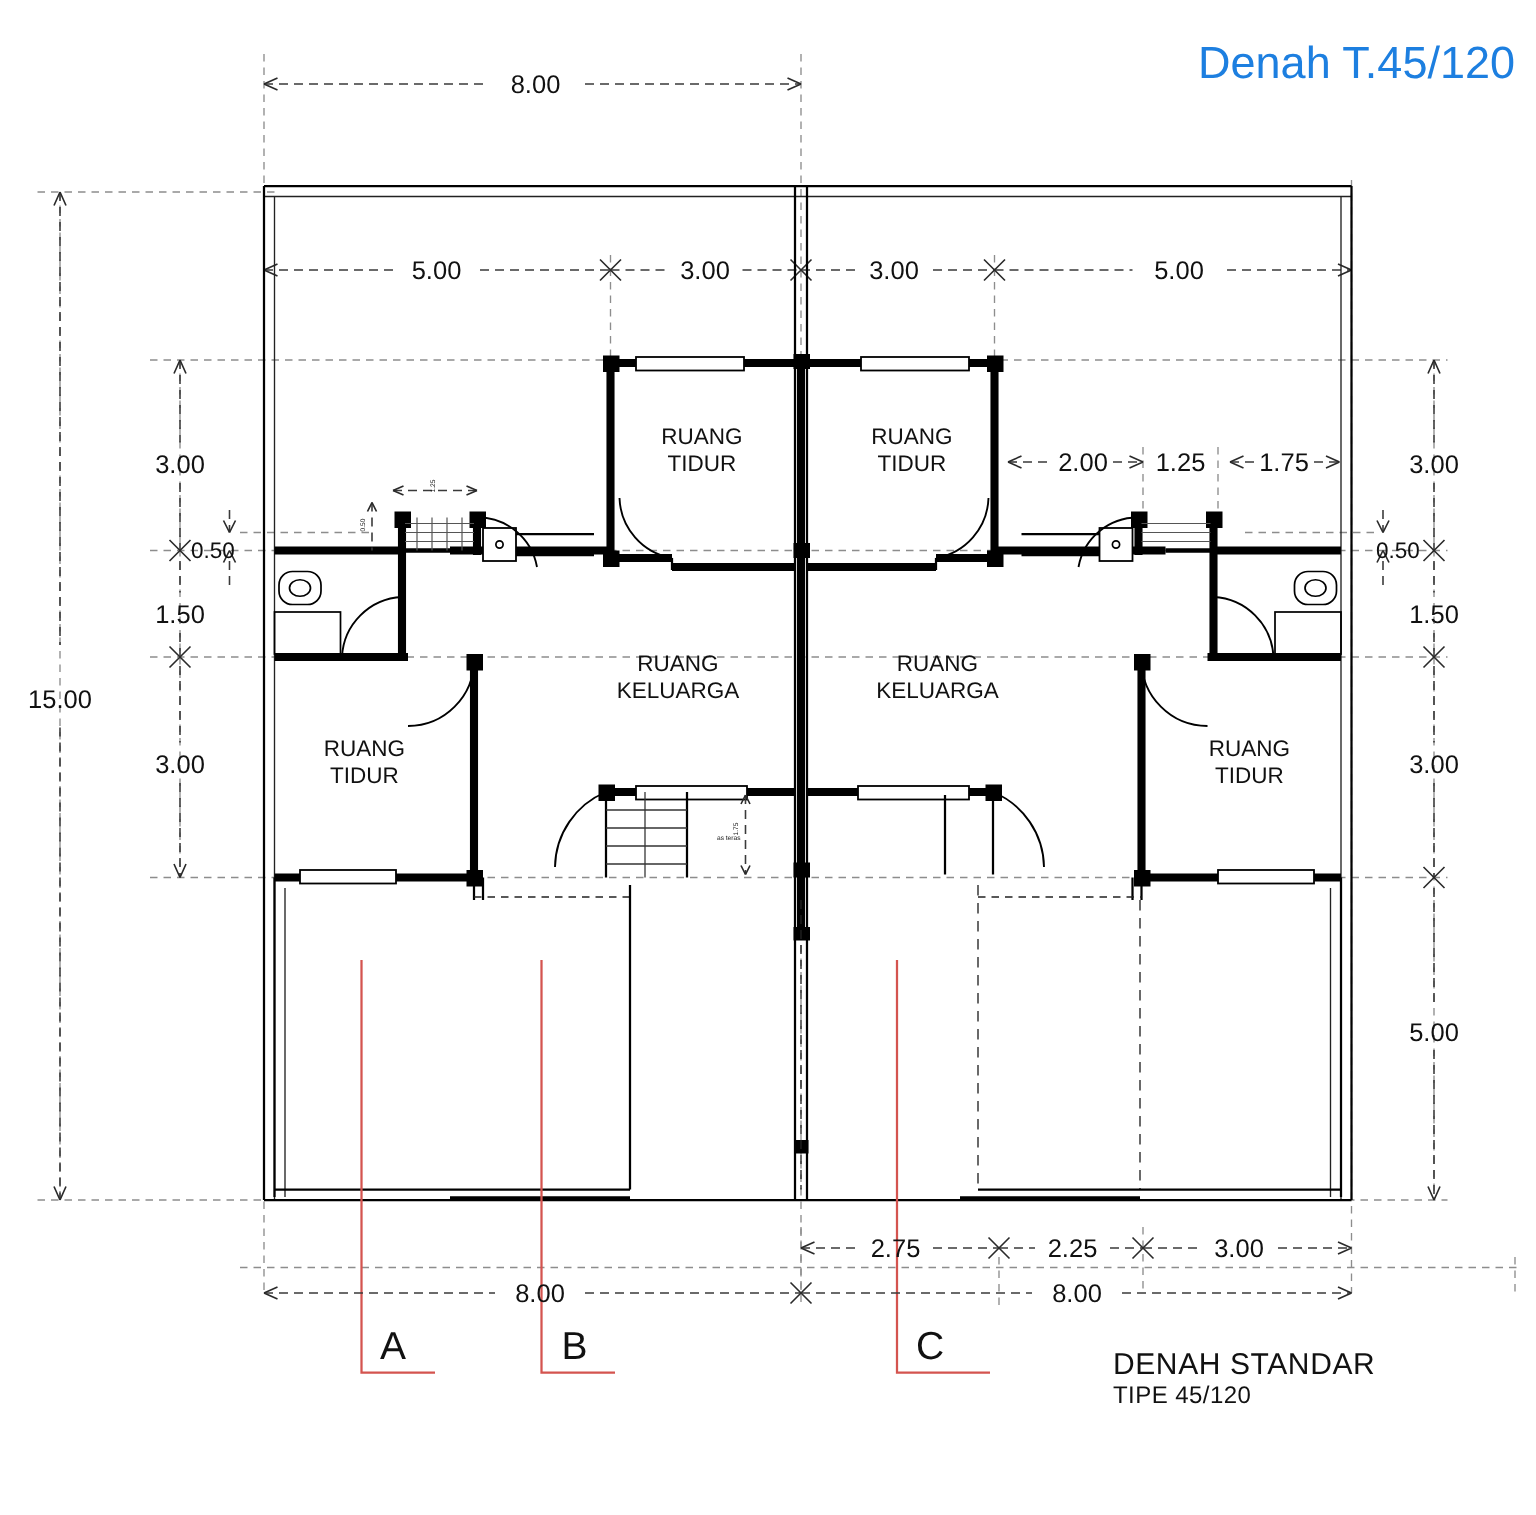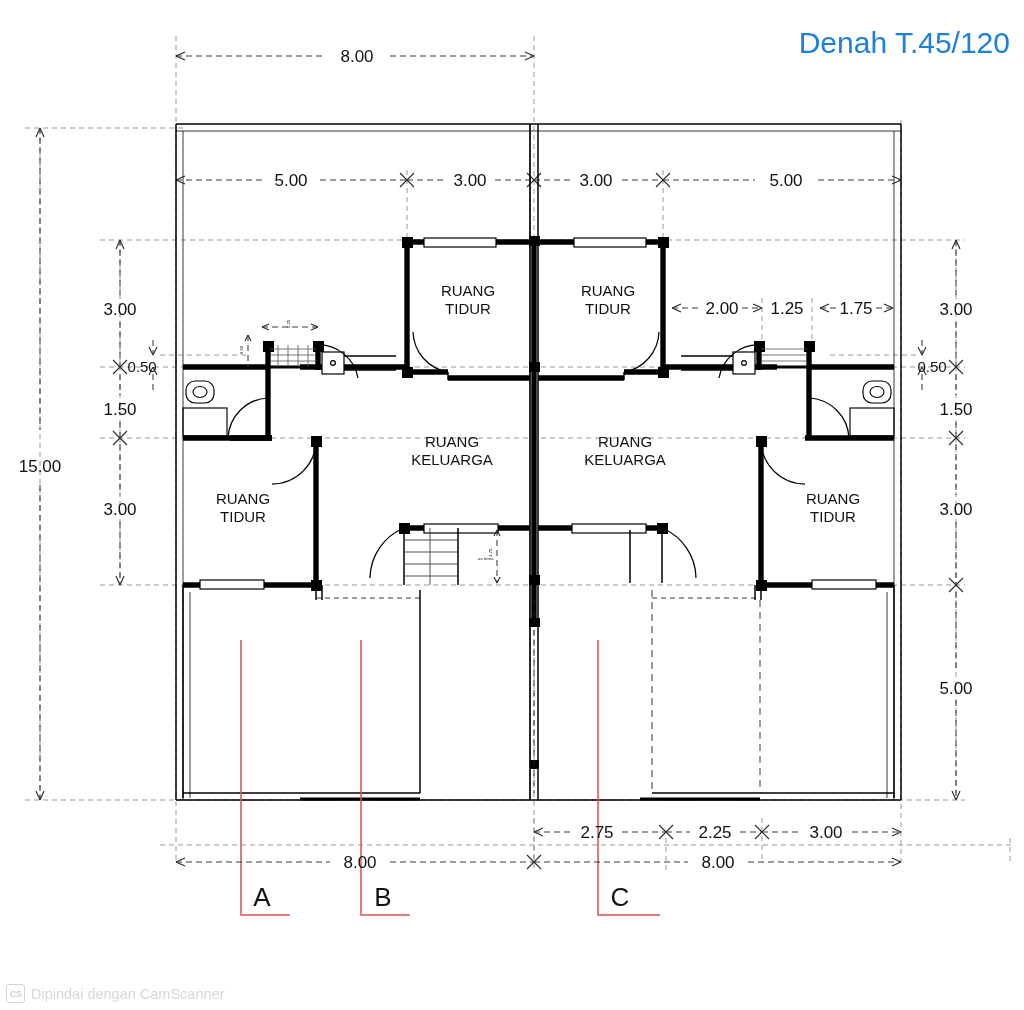--- a/index.html
+++ b/index.html
@@ -518,19 +518,19 @@
     <g>
       <text class="secletter" x="262" y="906" text-anchor="middle">A</text>
       <text class="secletter" x="383" y="906" text-anchor="middle">B</text>
       <text class="secletter" x="620" y="906" text-anchor="middle">C</text>
     </g>
 
   </svg>
 
   <div class="title-text">Denah T.45/120</div>
 
-
-  <div class="watermark">
-    <div class="cs-badge">CS</div>
-    <div class="cs-text">Dipindai dengan CamScanner</div>
+  <div class="titleblock">
+    <div class="tb-main">DENAH STANDAR</div>
+    <div class="tb-sub">TIPE 45/120</div>
   </div>
 
+
 </div>
 
 </body></html>

